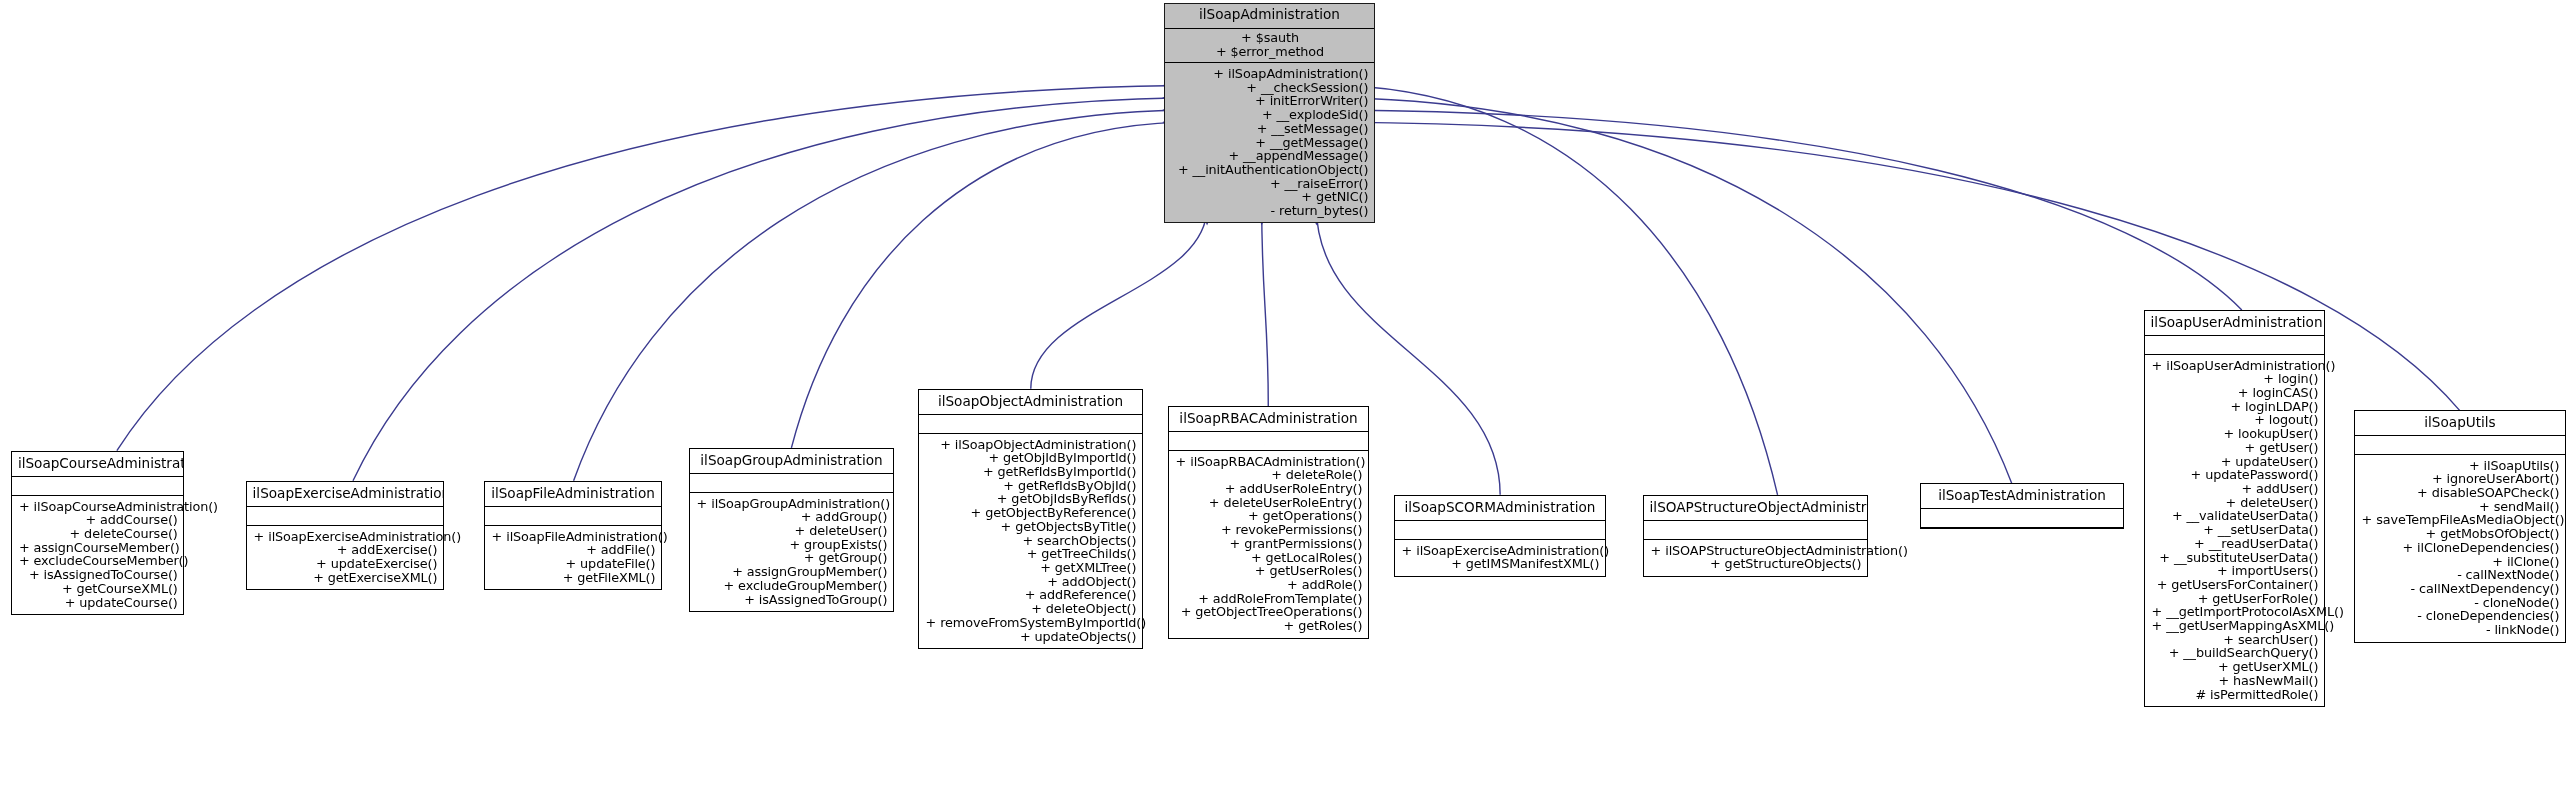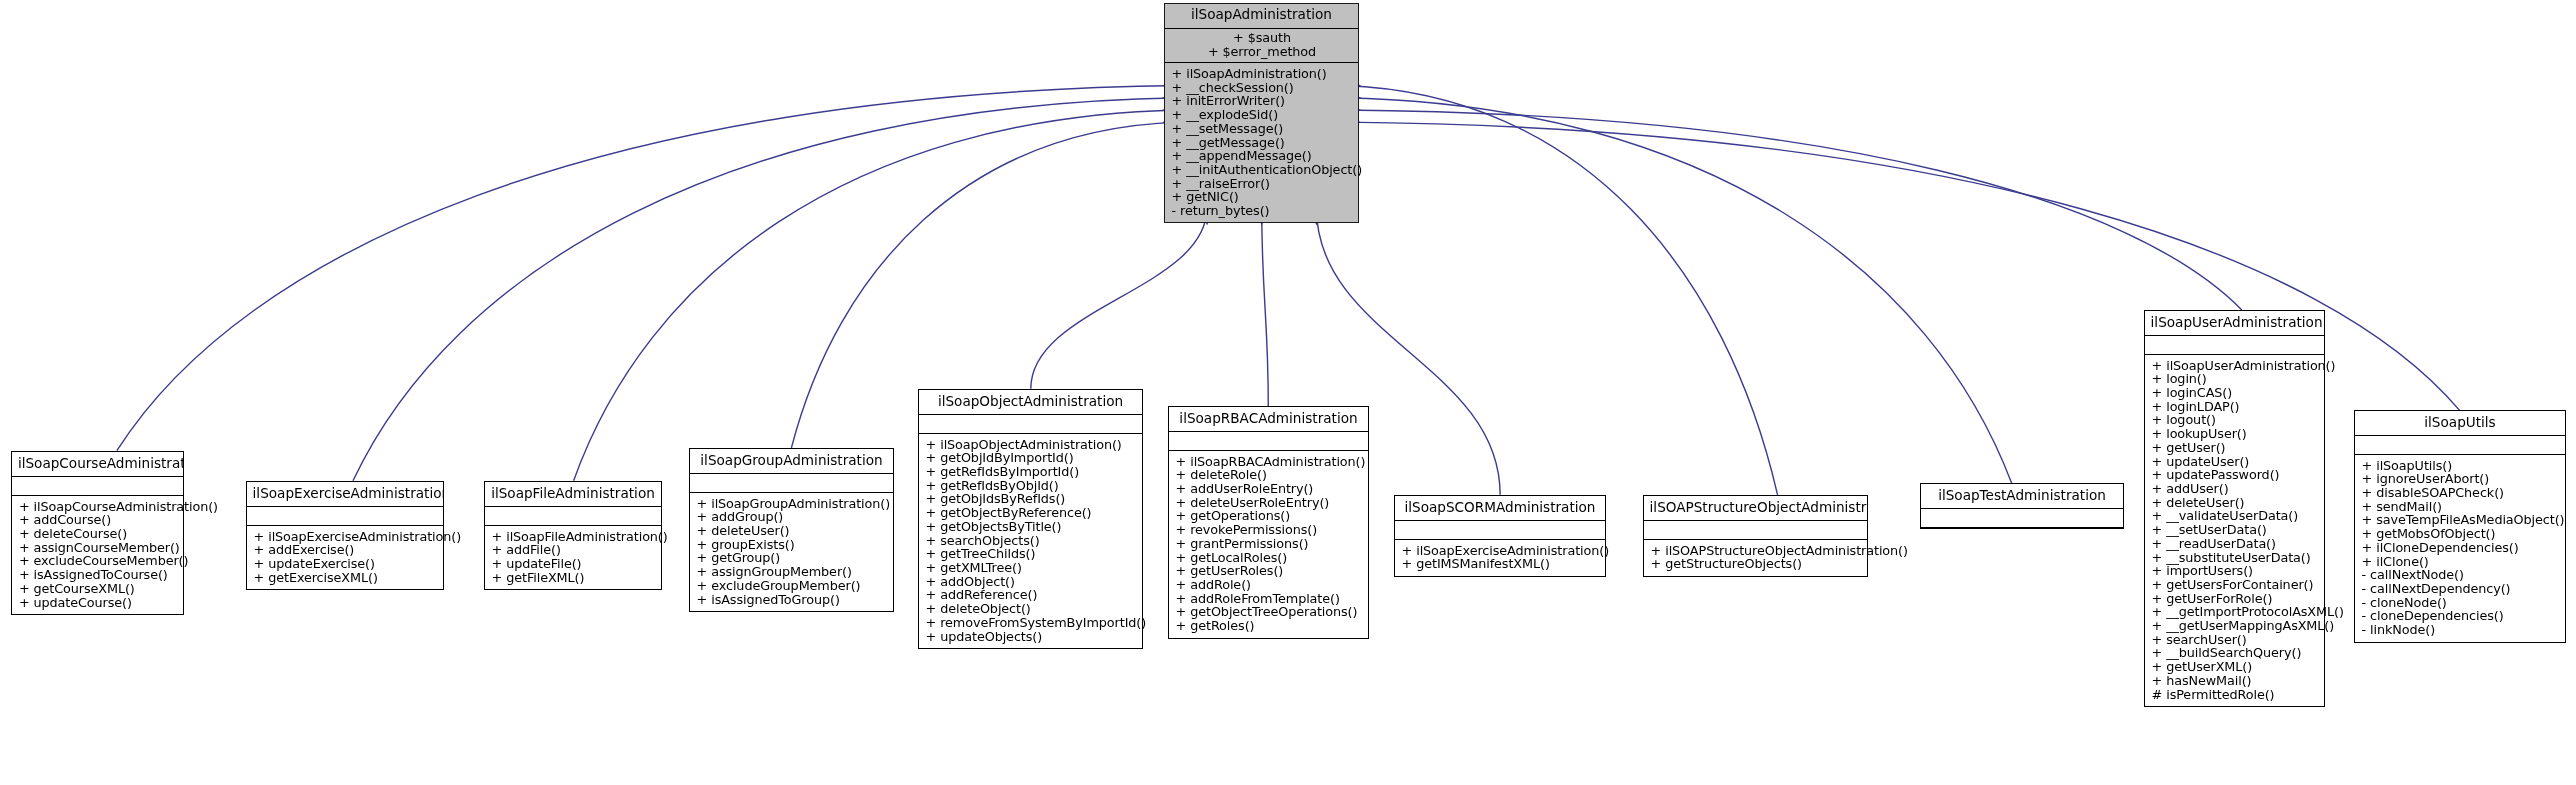--- a/index.html
+++ b/index.html
@@ -47,20 +47,21 @@
   }
   .uml-attrs{
     box-sizing:border-box;
     border-bottom:0.9px solid #000000;
     padding:2.8px 5.6px 2.8px 6.6px;
     min-height:19px;
   }
   .uml-ops{
     box-sizing:border-box;
     padding:3.8px 5.6px 4.7px 6.6px;
+    text-align:right;
   }
   .uml-line{
     font-size:12.8px;
     line-height:13.7px;
     color:#000000;
     white-space:nowrap;
     letter-spacing:-0.1px;
   }
   .uml-attrs .uml-line{
     line-height:14px;
@@ -91,21 +92,21 @@
       <polygon points="1240,117 1257,109.5 1257,124.5" fill="#ffffff" stroke="#3b3b8f" stroke-width="1.6"></polygon>
       <polygon points="1240,130 1257,122.5 1257,137.5" fill="#ffffff" stroke="#3b3b8f" stroke-width="1.6"></polygon>
       <polygon points="1448,91 1431,98.5 1431,83.5" fill="#ffffff" stroke="#3b3b8f" stroke-width="1.6"></polygon>
       <polygon points="1448,104 1431,111.5 1431,96.5" fill="#ffffff" stroke="#3b3b8f" stroke-width="1.6"></polygon>
       <polygon points="1448,117 1431,124.5 1431,109.5" fill="#ffffff" stroke="#3b3b8f" stroke-width="1.6"></polygon>
       <polygon points="1448,130 1431,137.5 1431,122.5" fill="#ffffff" stroke="#3b3b8f" stroke-width="1.6"></polygon>
       <polygon points="1285.76,238 1278.26,221 1293.26,221" fill="#ffffff" stroke="#3b3b8f" stroke-width="1.6"></polygon>
       <polygon points="1344,238 1336.5,221 1351.5,221" fill="#ffffff" stroke="#3b3b8f" stroke-width="1.6"></polygon>
       <polygon points="1402.24,238 1394.74,221 1409.74,221" fill="#ffffff" stroke="#3b3b8f" stroke-width="1.6"></polygon>
     </svg>
-<div class="uml-node root" style="left: 1164px; top: 2.8px; width: 195px;">
+<div class="uml-node root" style="left: 1164px; top: 2.8px; width: 211px;">
       <div class="uml-title">ilSoapAdministration</div>
       <div class="uml-attrs">
         <div class="uml-line">+ $sauth</div>
         <div class="uml-line">+ $error_method</div>
       </div>
       <div class="uml-ops">
         <div class="uml-line">+ ilSoapAdministration()</div>
         <div class="uml-line">+ __checkSession()</div>
         <div class="uml-line">+ initErrorWriter()</div>
         <div class="uml-line">+ __explodeSid()</div>

